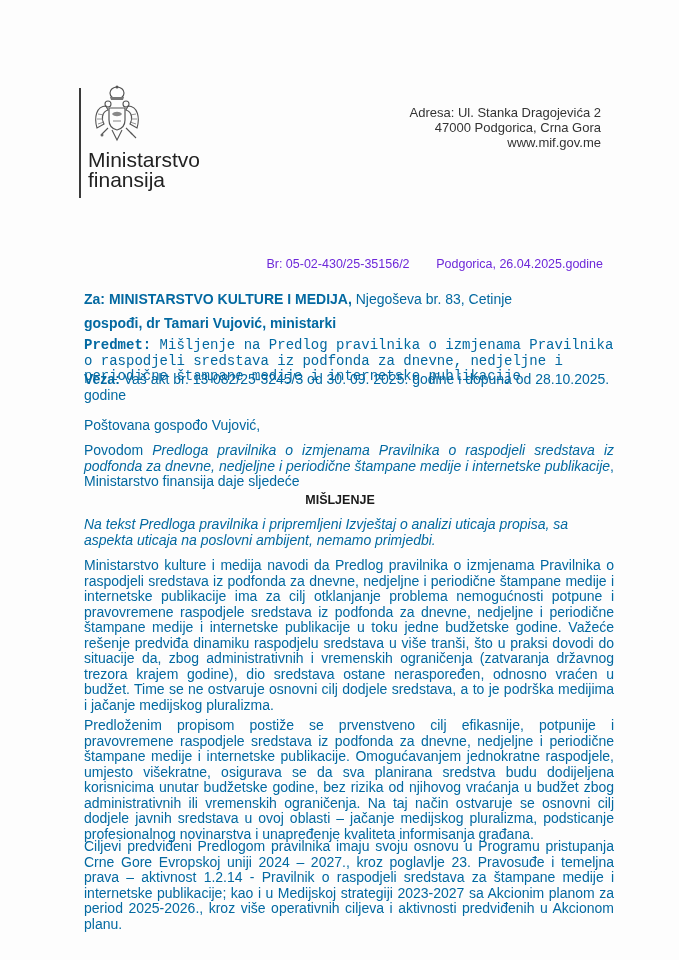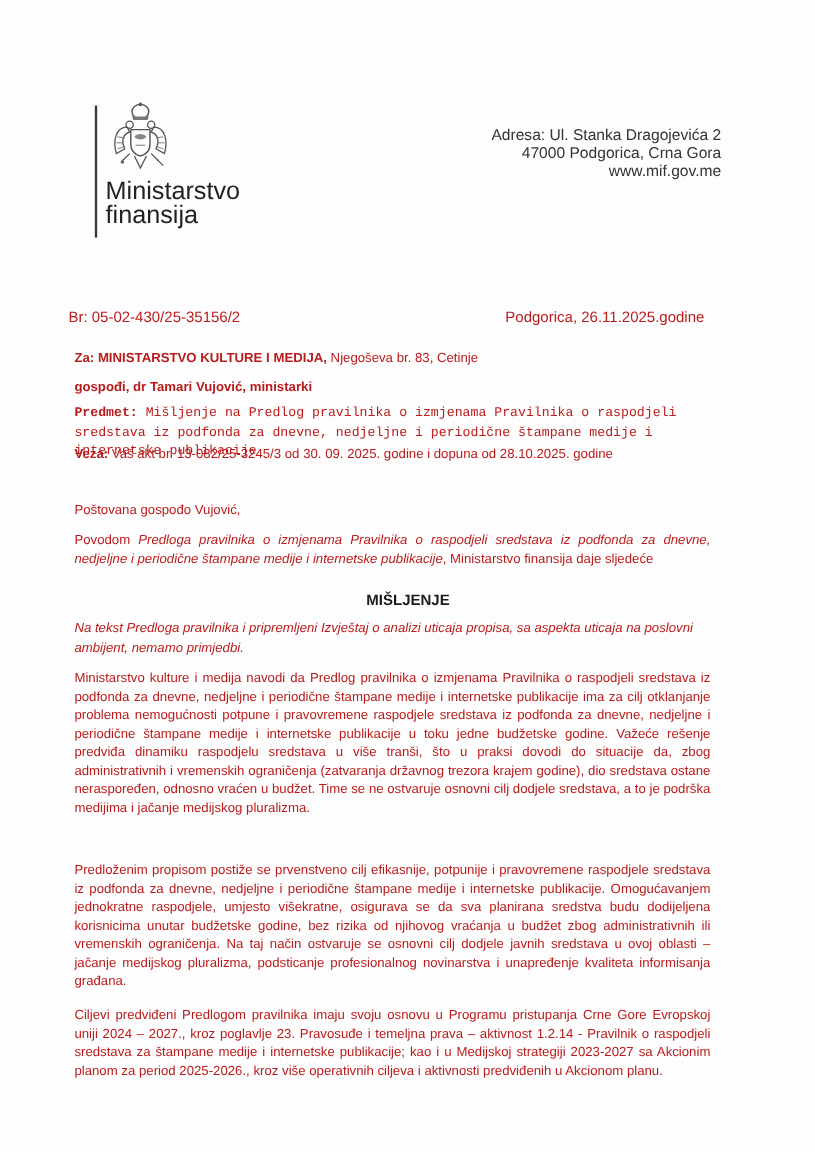--- a/index.html
+++ b/index.html
@@ -50,35 +50,36 @@
       top: 105px;
       text-align: right;
       font-size: 13px;
       line-height: 15px;
       color: #333;
     }
     .address div { white-space: nowrap; }
 
     .ref-line {
       position: absolute;
-      left: 57px;
+      left: 73px;
       top: 257px;
       width: 530px;
       font-size: 12.5px;
-      color: #b91c1c;
+      color: #6d28d9;
+      text-align: center;
     }
     .ref-line .right { position: absolute; right: 0; top: 0; }
 
     .block {
       position: absolute;
-      left: 62px;
+      left: 84px;
       width: 530px;
-      font-size: 11px;
+      font-size: 14px;
       line-height: 15.5px;
-      color: #b91c1c;
+      color: #0369a1;
     }
     .b { font-weight: bold; }
     .justify { text-align: justify; }
     .center-title {
       position: absolute;
       left: 75px;
       width: 530px;
       text-align: center;
       font-weight: bold;
       font-size: 12.5px;
@@ -124,21 +125,21 @@
   </div>
 
   <div class="address">
     <div>Adresa: Ul. Stanka Dragojevića 2</div>
     <div>47000 Podgorica, Crna Gora</div>
     <div>www.mif.gov.me</div>
   </div>
 
   <div class="ref-line">
     <span>Br: 05-02-430/25-35156/2</span>
-    <span class="right">Podgorica, 26.11.2025.godine</span>
+    <span class="right">Podgorica, 26.04.2025.godine</span>
   </div>
 
   <div class="block" style="top:292px;">
     <span class="b">Za:</span>
     <span class="b">MINISTARSTVO KULTURE I MEDIJA,</span><span> Njegoševa br. 83, Cetinje</span>
   </div>
 
   <div class="block b" style="top:316px;">gospođi, dr Tamari Vujović, ministarki</div>
 
   <div class="block" style="top:338px;font-family:Liberation Mono, monospace;">

